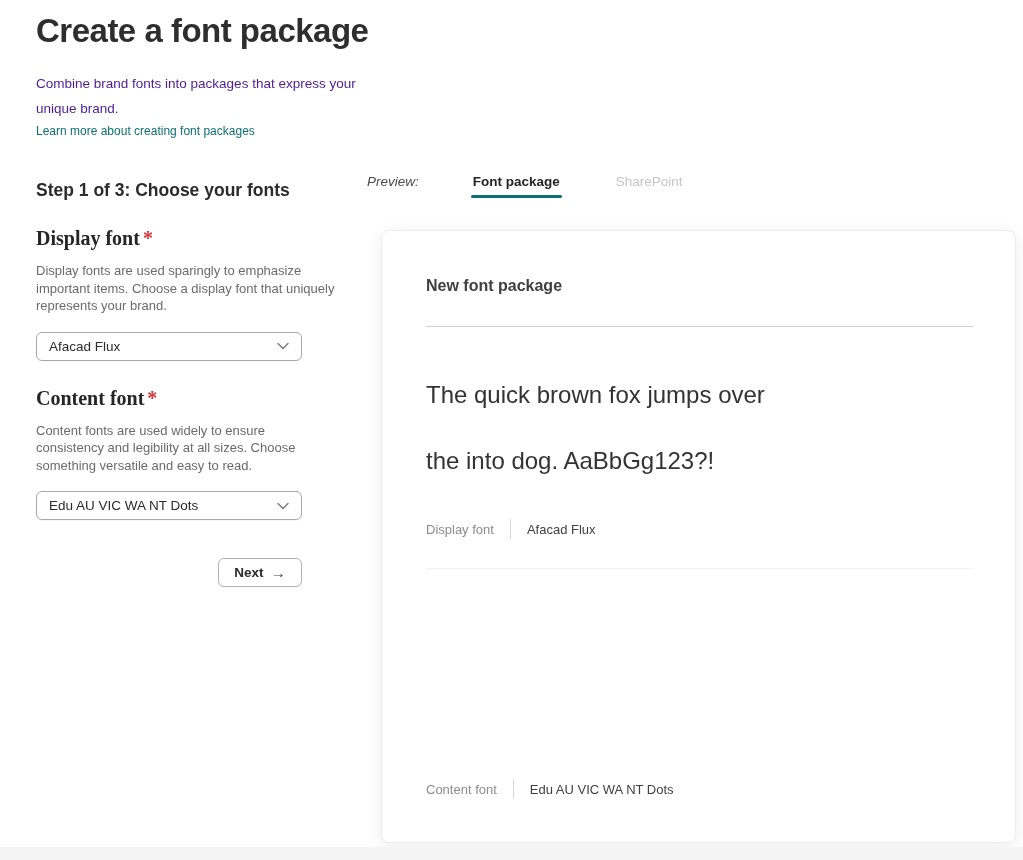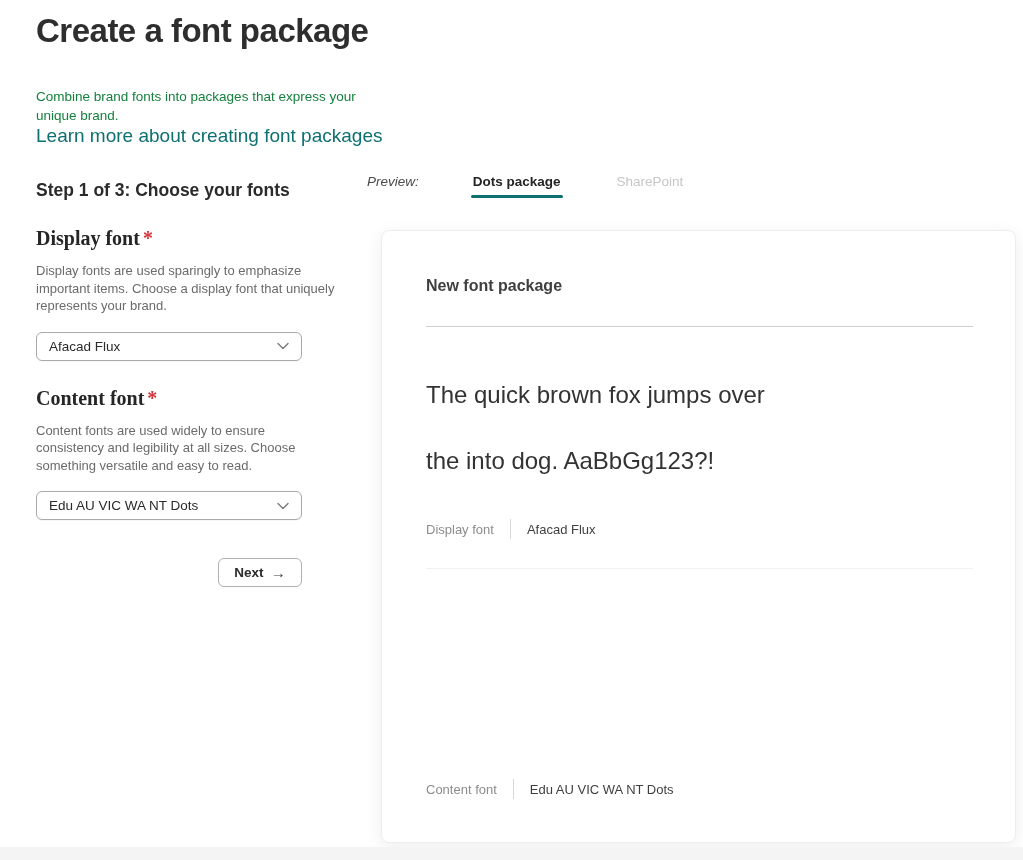--- a/index.html
+++ b/index.html
@@ -3,22 +3,22 @@
 <meta charset="utf-8">
 <style>
   * { margin:0; padding:0; box-sizing:border-box; }
   html,body { background:#fff; }
   body { font-family:"Liberation Sans", sans-serif; color:#2b2b2b; }
   .page { position:relative; width:1023px; height:860px; background:#fff; overflow:hidden; }
 
   
   .hdr { position:absolute; left:36px; top:12px; width:400px; }
   .hdr h1 { font-size:33px; font-weight:700; letter-spacing:-0.5px; color:#2e2e2e; }
-  .hdr .sub { margin-top:37px; width:356px; font-size:13.5px; line-height:19px; color:#15803d; }
-  .hdr .learn { display:inline-block; font-size:19px; color:var(--link,#0e7070); text-decoration:none; cursor:pointer; }
+  .hdr .sub { margin-top:21px; width:356px; font-size:13.5px; line-height:25px; color:#4c1d95; }
+  .hdr .learn { display:inline-block; font-size:12px; color:var(--link,#0e7070); text-decoration:none; cursor:pointer; }
 
   
   .form-col { position:absolute; left:36px; top:180px; width:266px; }
   .step-h { font-size:17.5px; font-weight:700; color:#2b2b2b; }
   .field-label { margin-top:26px; font-size:20px; font-weight:700; color:#262626;font-family:Liberation Serif, serif; }
   .req { color:var(--red,#d13438); margin-left:3px; font-weight:700; }
   .field-desc { margin-top:12px; width:300px; font-size:13px; line-height:17.5px; color:#6b6b6b; }
   .select { margin-top:17px; width:266px; height:29px; background:#fff; border:1px solid #a9a9a9;
             border-radius:6px; display:flex; align-items:center; justify-content:space-between;
             padding:0 12px; font-size:13.5px; color:#2b2b2b; cursor:pointer;
@@ -105,21 +105,21 @@
       <button class="next-btn">
         <span>Next</span>
         <span class="arrow">→</span>
       </button>
     </div>
   </div>
 
   <div class="preview-row">
     <span class="preview-label">Preview:</span>
     <span class="tab active">
-      <span>Dots package</span>
+      <span>Font package</span>
       <span class="tab-underline"></span>
     </span>
     <span class="tab inactive">
       <span>SharePoint</span>
     </span>
   </div>
 
   <div class="card">
     <div class="card-title">New font package</div>
     <div class="card-div1"></div>

